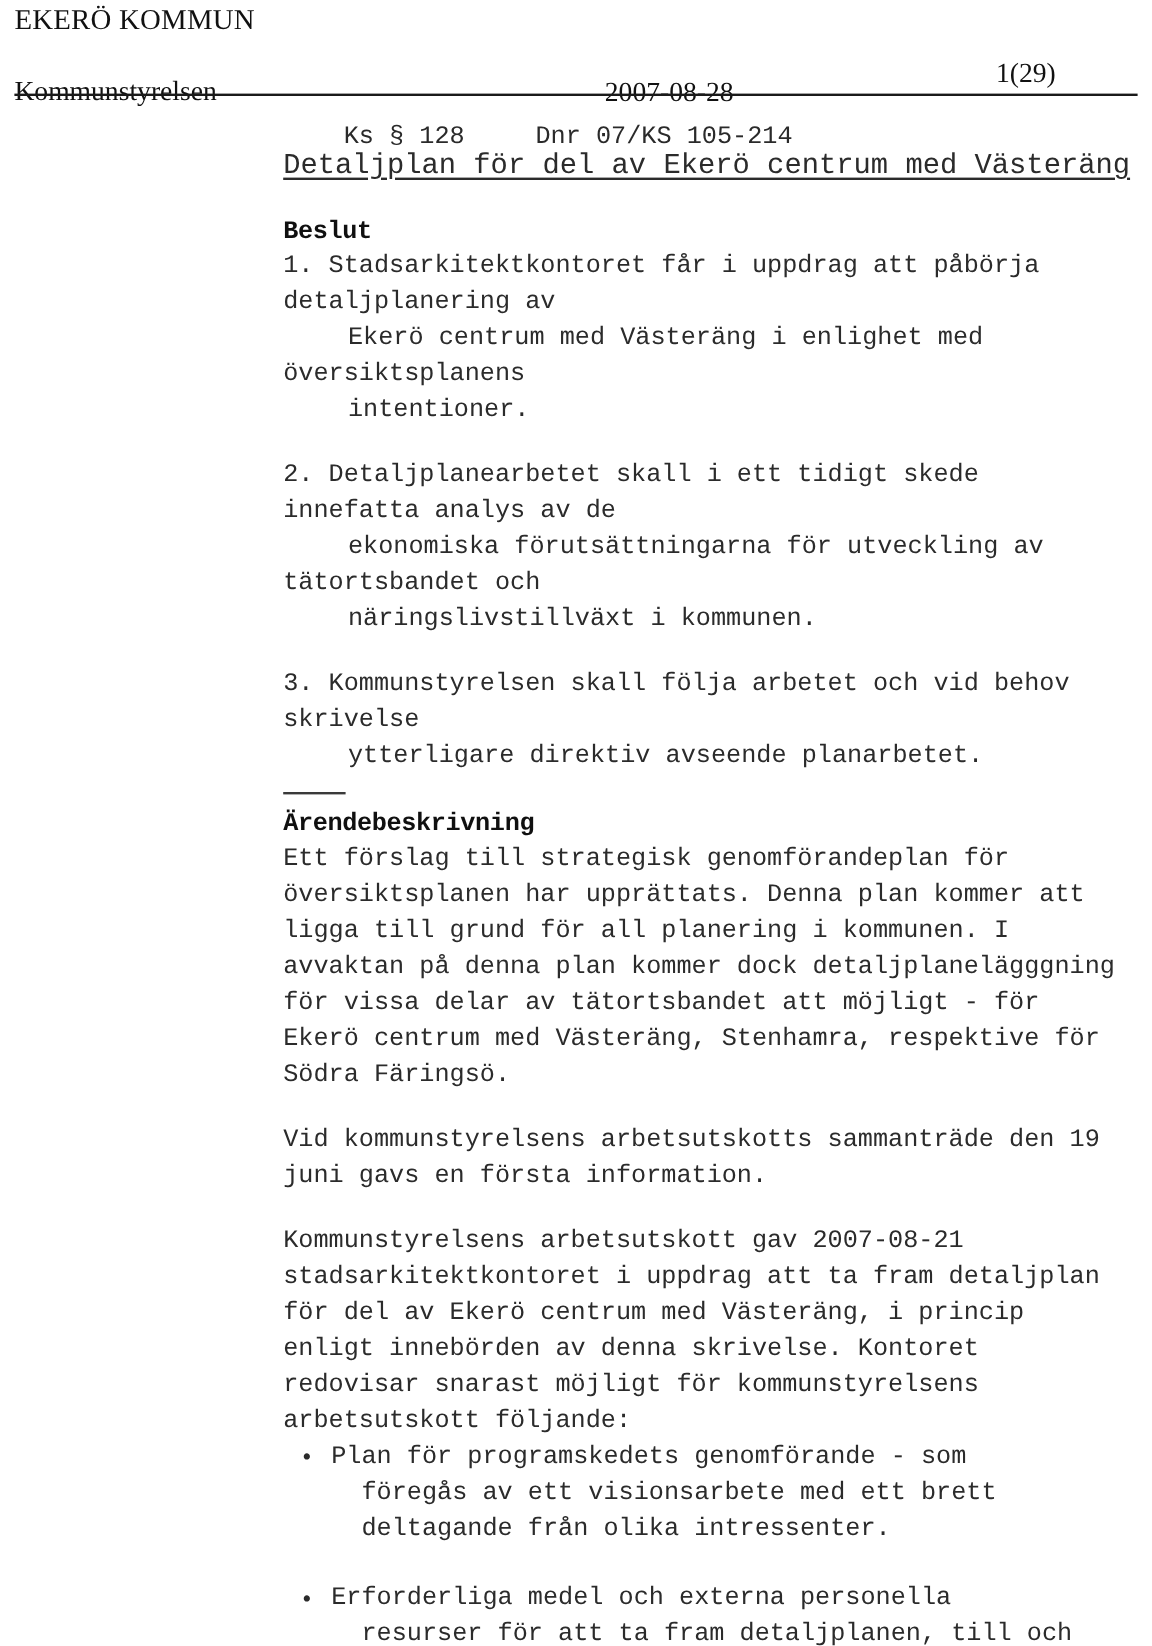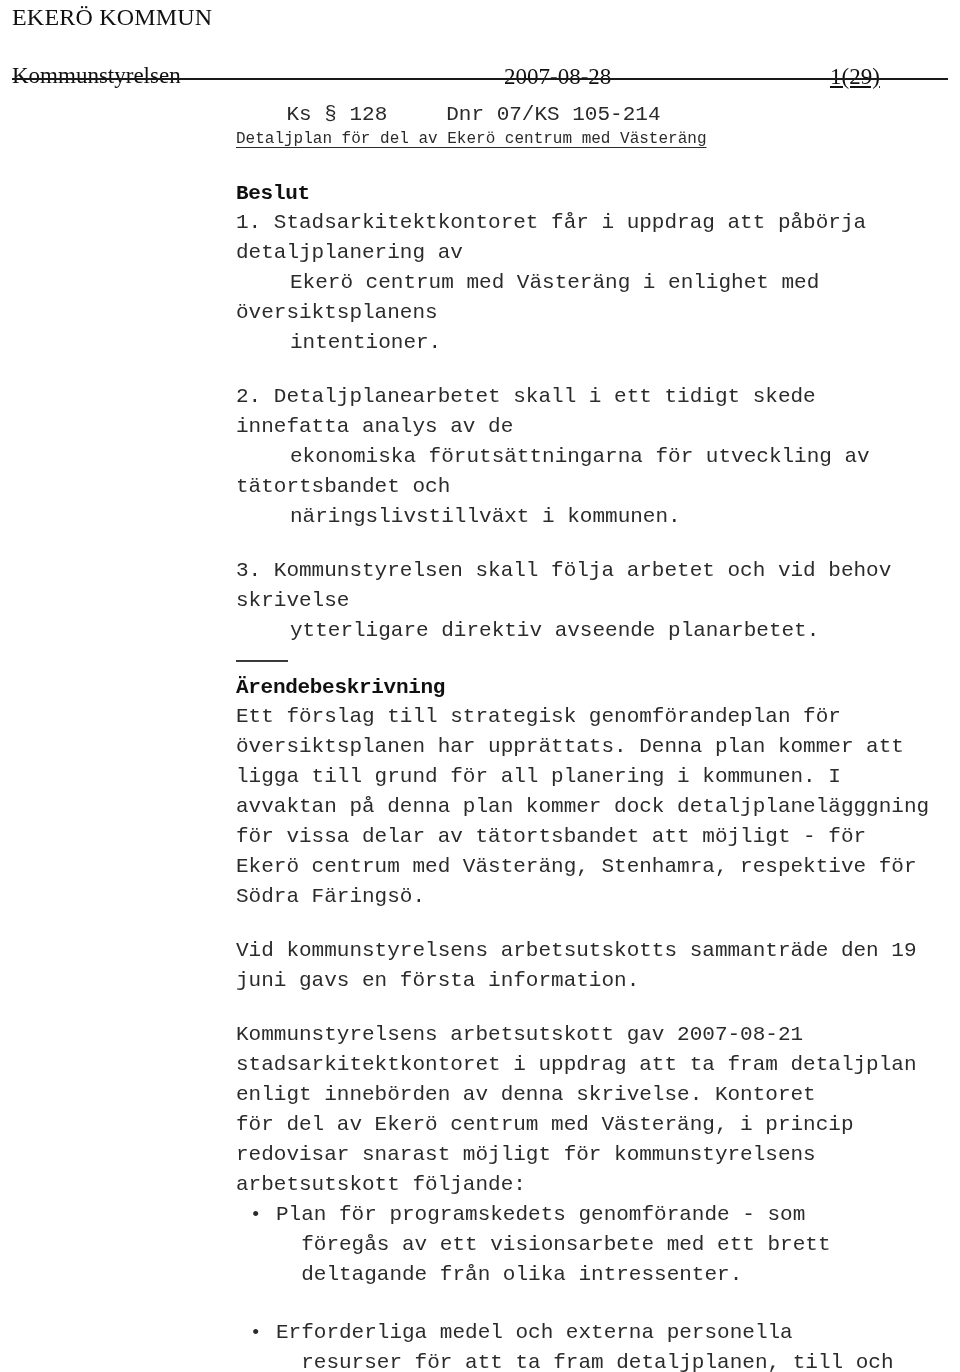--- a/index.html
+++ b/index.html
@@ -56,23 +56,22 @@
   }
   .header-date {
     position: absolute;
     left: 492px;
     top: 16px;
     white-space: nowrap;
   }
   .header-page {
     position: absolute;
     left: 818px;
-    top: 16px;
-    white-space: nowrap;
-    text-decoration: underline;
+    top: 0;
+    white-space: nowrap;
   }
   .header-rule {
     position: absolute;
     left: 12px;
     top: 78px;
     width: 936px;
     height: 0;
     border-top: 2px solid #1a1a1a;
   }
 
@@ -97,21 +96,21 @@
     position: absolute;
     left: 236px;
     top: 124px;
     width: 724px;
     font-size: 21px;
     line-height: 30px;
     color: #2b2b2b;
   }
 
   .doc-title {
-    font-size: 16px;
+    font-size: 24px;
     line-height: 30px;
     text-decoration: underline;
     text-underline-offset: 4px;
     white-space: nowrap;
     margin: 0 0 26px 0;
     color: #2b2b2b;
   }
 
   .section-heading {
     font-weight: bold;
@@ -229,22 +228,22 @@
     <div>
       <div class="tline">Vid kommunstyrelsens arbetsutskotts sammanträde den 19</div>
       <div class="tline">juni gavs en första information.</div>
     </div>
 
     <div class="gap-md"></div>
 
     <div>
       <div class="tline">Kommunstyrelsens arbetsutskott gav 2007-08-21</div>
       <div class="tline">stadsarkitektkontoret i uppdrag att ta fram detaljplan</div>
+      <div class="tline">för del av Ekerö centrum med Västeräng, i princip</div>
       <div class="tline">enligt innebörden av denna skrivelse. Kontoret</div>
-      <div class="tline">för del av Ekerö centrum med Västeräng, i princip</div>
       <div class="tline">redovisar snarast möjligt för kommunstyrelsens</div>
       <div class="tline">arbetsutskott följande:</div>
     </div>
 
     <ul class="blist">
       <li>
         <span class="bullet">•</span>
         <span class="btext">Plan för programskedets genomförande - som</span><br>
         <span class="btext">  föregås av ett visionsarbete med ett brett</span><br>
         <span class="btext">  deltagande från olika intressenter.</span>

